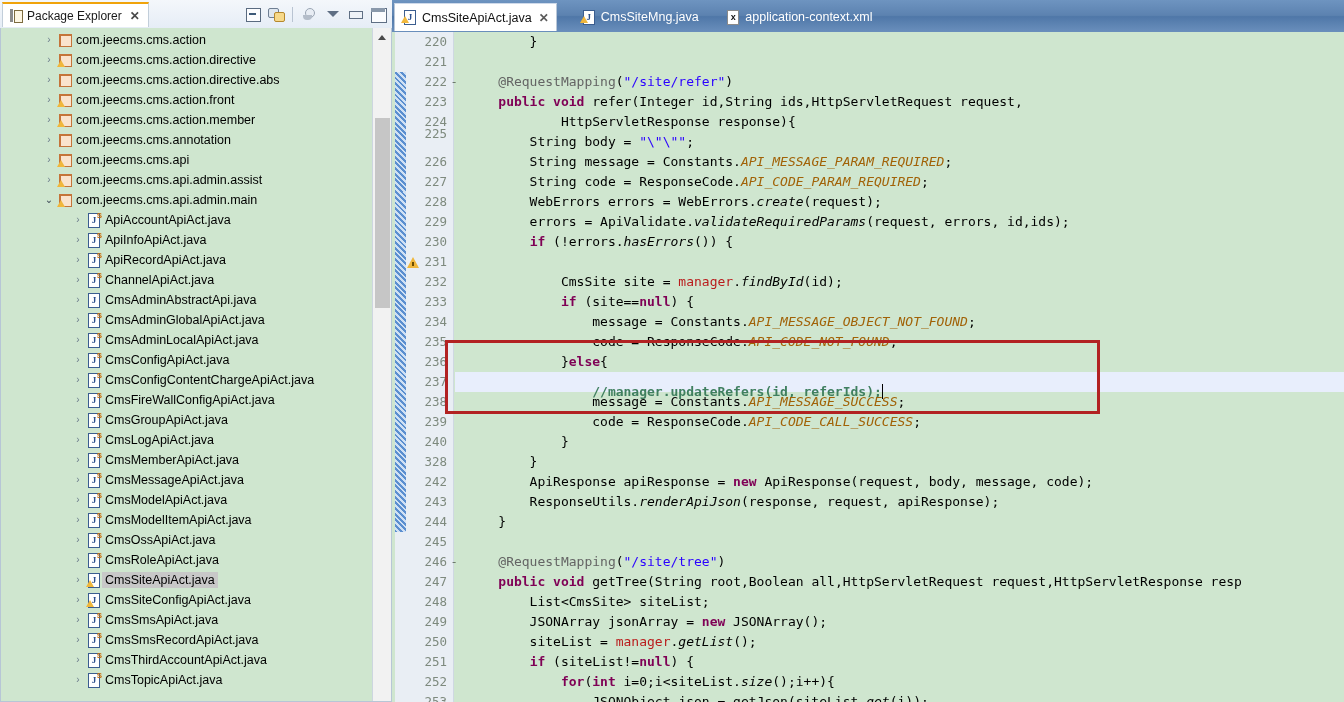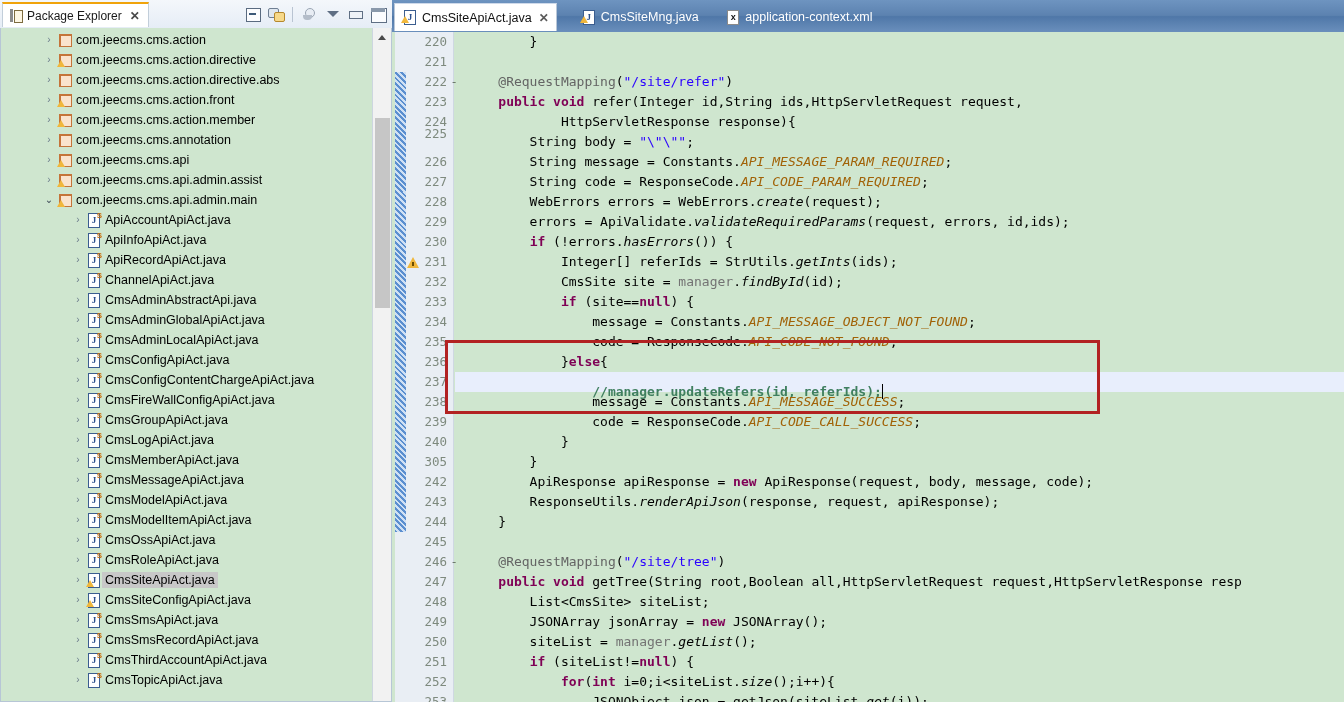--- a/index.html
+++ b/index.html
@@ -208,21 +208,21 @@
   }
   .hl-line{
     position:absolute;left:0;width:100%;height:20px;background:#e8eefc;
   }
   .kw{color:#7f0055;font-weight:bold;}
   .str{color:#2a00ff;}
   .cmt{color:#3f7f5f;}
   .ann{color:#646464;}
   .fld{color:#a16207;font-style:italic;}
   .mth{color:#000;font-style:italic;}
-  .blue{color:#737373;}
+  .blue{color:#b91c1c;}
   .caret{
     display:inline-block;width:1px;height:15px;background:#000;
     vertical-align:-3px;
   }
   .redbox{
     position:absolute;border:3px solid #b22222;
     box-sizing:border-box;pointer-events:none;
   }
   
   .wglyph{
@@ -478,21 +478,21 @@
             <div class="ln" style="top: 220px;">231</div>
             <div class="ln" style="top: 240px;">232</div>
             <div class="ln" style="top: 260px;">233</div>
             <div class="ln" style="top: 280px;">234</div>
             <div class="ln" style="top: 300px;">235</div>
             <div class="ln" style="top: 320px;">236</div>
             <div class="ln" style="top: 340px;">237</div>
             <div class="ln" style="top: 360px;">238</div>
             <div class="ln" style="top: 380px;">239</div>
             <div class="ln" style="top: 400px;">240</div>
-            <div class="ln" style="top: 420px;">305</div>
+            <div class="ln" style="top: 420px;">328</div>
             <div class="ln" style="top: 440px;">242</div>
             <div class="ln" style="top: 460px;">243</div>
             <div class="ln" style="top: 480px;">244</div>
             <div class="ln" style="top: 500px;">245</div>
             <div class="ln" style="top: 520px;">246</div>
             <div class="fold" style="top: 520px; right: -6px;">-</div>
             <div class="ln" style="top: 540px;">247</div>
             <div class="ln" style="top: 560px;">248</div>
             <div class="ln" style="top: 580px;">249</div>
             <div class="ln" style="top: 600px;">250</div>
@@ -506,21 +506,20 @@
           <div class="cl" style="top: 20px; left: 12px;"></div>
           <div class="cl" style="top: 40px; left: 12px;">    <span class="ann">@RequestMapping</span>(<span class="str">"/site/refer"</span>)</div>
           <div class="cl" style="top: 60px; left: 12px;">    <span class="kw">public</span> <span class="kw">void</span> refer(Integer id,String ids,HttpServletRequest request,</div>
           <div class="cl" style="top: 80px; left: 12px;">            HttpServletResponse response){</div>
           <div class="cl" style="top: 100px; left: 12px;">        String body = <span class="str">"\"\""</span>;</div>
           <div class="cl" style="top: 120px; left: 12px;">        String message = Constants.<span class="fld">API_MESSAGE_PARAM_REQUIRED</span>;</div>
           <div class="cl" style="top: 140px; left: 12px;">        String code = ResponseCode.<span class="fld">API_CODE_PARAM_REQUIRED</span>;</div>
           <div class="cl" style="top: 160px; left: 12px;">        WebErrors errors = WebErrors.<span class="mth">create</span>(request);</div>
           <div class="cl" style="top: 180px; left: 12px;">        errors = ApiValidate.<span class="mth">validateRequiredParams</span>(request, errors, id,ids);</div>
           <div class="cl" style="top: 200px; left: 12px;">        <span class="kw">if</span> (!errors.<span class="mth">hasErrors</span>()) {</div>
-          <div class="cl" style="top: 220px; left: 12px;">            Integer[] referIds = StrUtils.<span class="mth">getInts</span>(ids);</div>
           <div class="cl" style="top: 240px; left: 12px;">            CmsSite site = <span class="blue">manager</span>.<span class="mth">findById</span>(id);</div>
           <div class="cl" style="top: 260px; left: 12px;">            <span class="kw">if</span> (site==<span class="kw">null</span>) {</div>
           <div class="cl" style="top: 280px; left: 12px;">                message = Constants.<span class="fld">API_MESSAGE_OBJECT_NOT_FOUND</span>;</div>
           <div class="cl" style="top: 300px; left: 12px;">                code = ResponseCode.<span class="fld">API_CODE_NOT_FOUND</span>;</div>
           <div class="cl" style="top: 320px; left: 12px;">            }<span class="kw">else</span>{</div>
           <div class="hl-line" style="top: 340px;"></div>
           <div class="cl" style="top: 350px; left: 12px; font-weight: bold;"><span class="cmt">                //manager.updateRefers(id, referIds);</span><span class="caret"></span></div>
           <div class="cl" style="top: 360px; left: 12px;">                message = Constants.<span class="fld">API_MESSAGE_SUCCESS</span>;</div>
           <div class="cl" style="top: 380px; left: 12px;">                code = ResponseCode.<span class="fld">API_CODE_CALL_SUCCESS</span>;</div>
           <div class="cl" style="top: 400px; left: 12px;">            }</div>

